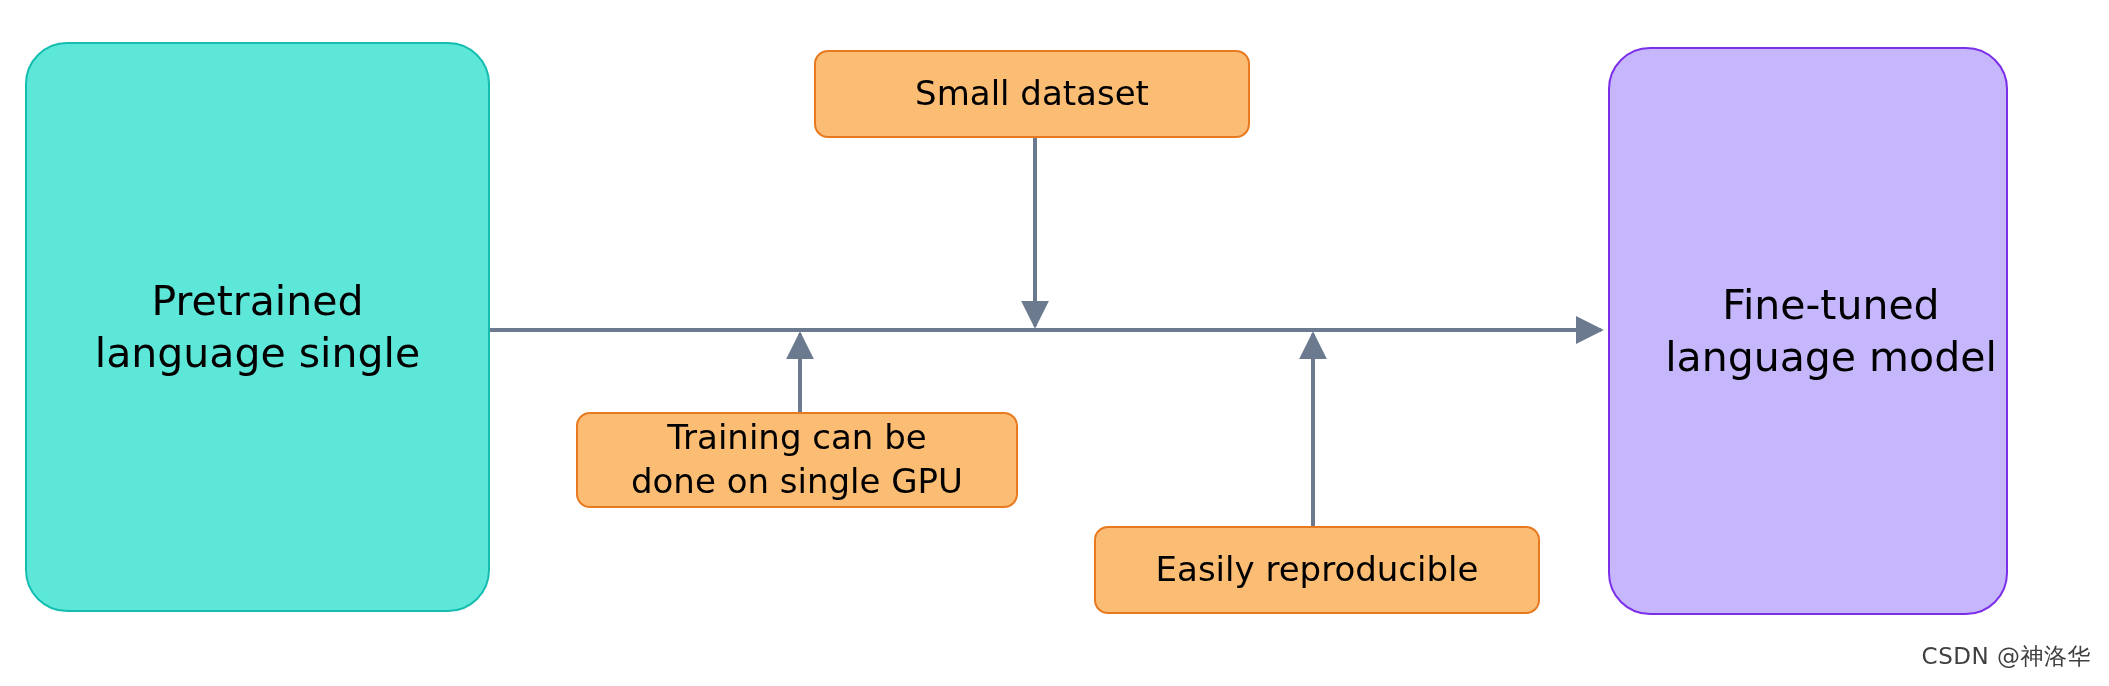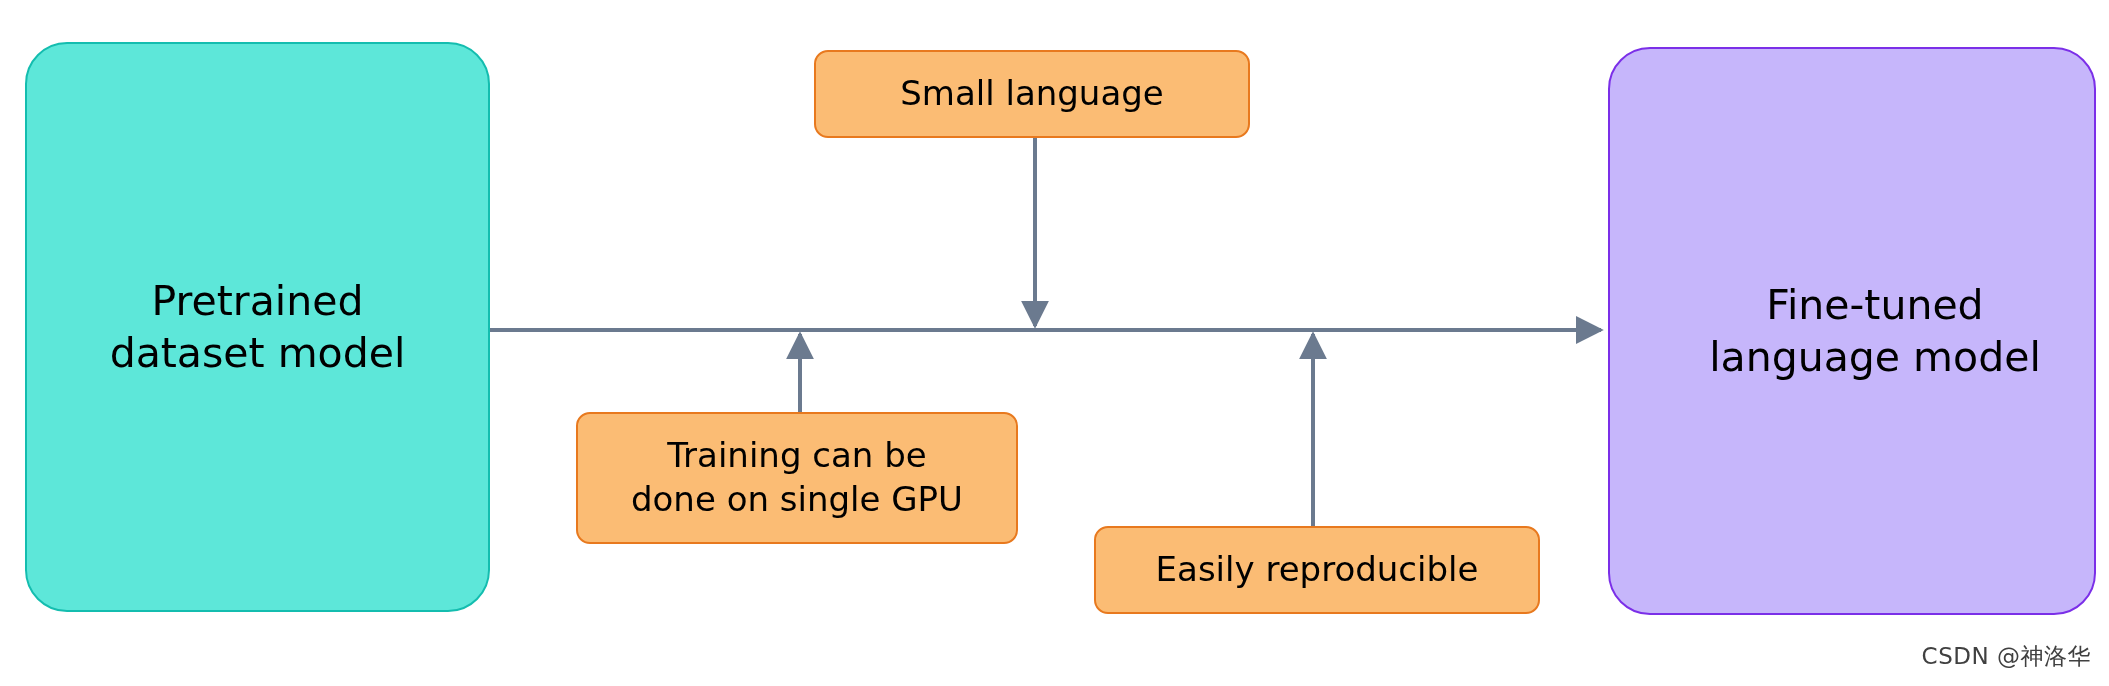--- a/index.html
+++ b/index.html
@@ -36,21 +36,21 @@
     width: 465px;
     height: 570px;
     background: #5DE7D9;
     border: 2px solid #14BDAF;
     border-radius: 42px;
     font-size: 41px;
   }
   #node-finetuned {
     left: 1608px;
     top: 47px;
-    width: 488px;
+    width: 400px;
     height: 568px;
     background: #C6B6FB;
     border: 2.5px solid #7B2FE8;
     border-radius: 42px;
     font-size: 41px;
     padding-left: 46px;
   }
   
   .note {
     background: #FBBC74;
@@ -61,21 +61,21 @@
   #node-small-dataset {
     left: 814px;
     top: 50px;
     width: 436px;
     height: 88px;
   }
   #node-single-gpu {
     left: 576px;
     top: 412px;
     width: 442px;
-    height: 132px;
+    height: 96px;
   }
   #node-reproducible {
     left: 1094px;
     top: 526px;
     width: 446px;
     height: 88px;
     align-items: center;
   }
   
   #edges {
@@ -116,30 +116,30 @@
 
     <line x1="1035" y1="138" x2="1035" y2="326" stroke="#6B7A8F" stroke-width="4" marker-end="url(#arrow-generic)"></line>
 
     <line x1="800" y1="412" x2="800" y2="334" stroke="#6B7A8F" stroke-width="4" marker-end="url(#arrow-generic)"></line>
 
     <line x1="1313" y1="526" x2="1313" y2="334" stroke="#6B7A8F" stroke-width="4" marker-end="url(#arrow-generic)"></line>
   </svg>
 
   <div class="node" id="node-pretrained">
     <span>Pretrained
-dataset model</span>
+language single</span>
   </div>
 
   <div class="node" id="node-finetuned">
     <span>Fine-tuned
 language model</span>
   </div>
 
   <div class="node note" id="node-small-dataset">
-    <span>Small language</span>
+    <span>Small dataset</span>
   </div>
 
   <div class="node note" id="node-single-gpu">
     <span>Training can be
 done on single GPU</span>
   </div>
 
   <div class="node note" id="node-reproducible">
     <span>Easily reproducible</span>
   </div>

